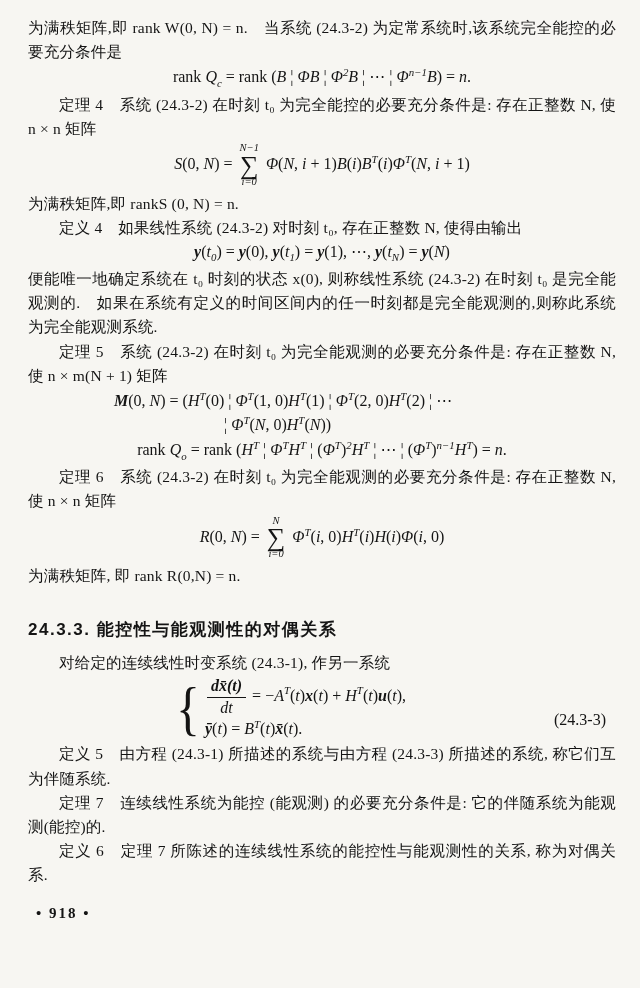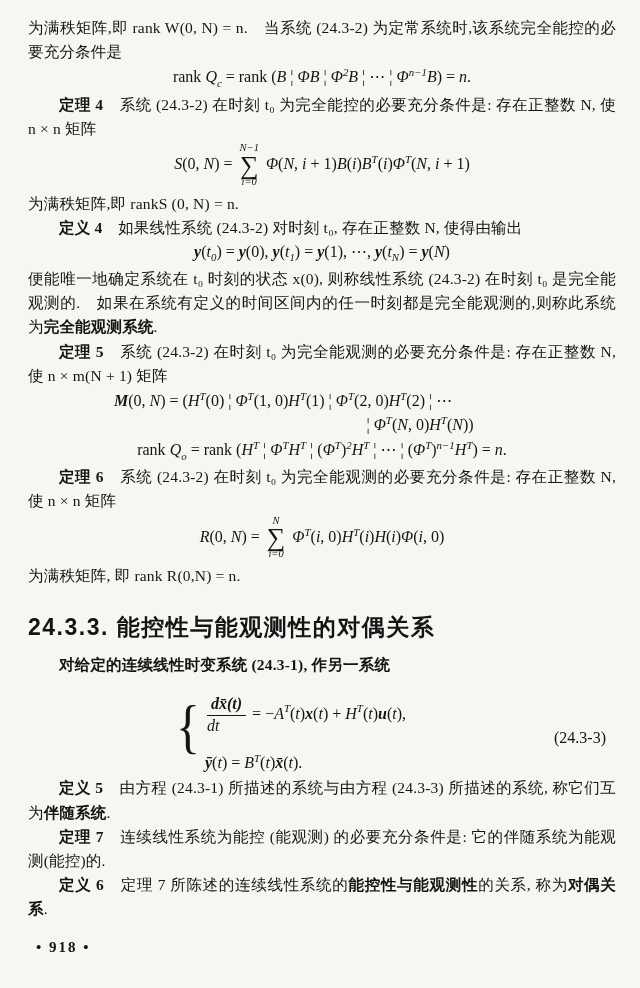--- a/index.html
+++ b/index.html
@@ -8,34 +8,34 @@
     background:#f7f6f2;color:#141414;
     font-family:"Liberation Serif","DejaVu Serif",serif;
   }
   .page{box-sizing:border-box;width:100%;height:100%;padding:16px 24px 0 28px;border-radius:11px;}
   .body{margin:0;font-size:15.5px;line-height:1.56;text-align:justify;letter-spacing:.2px;}
   .ind{text-indent:2em;}
   .formula{font-size:16px;text-align:center;margin:2px 0 4px;white-space:nowrap;}
   .sg-n{}
   .sg-r{}
   .sg-i{font-style:italic;}
-  .sg-b{font-weight:700;}
+  .sg-b{font-weight:400;}
   .sg-bi{font-weight:700;font-style:italic;}
   .sg-sup{font-size:68%;vertical-align:super;font-style:italic;}
   .sg-sub{font-size:68%;vertical-align:sub;font-style:italic;}
   .msum{display:inline-flex;flex-direction:column;align-items:center;vertical-align:middle;line-height:1;margin:0 3px;}
   .msum .lim{font-size:10.5px;font-style:italic;}
   .msum .sig{font-size:26px;line-height:.9;}
-  .mfrac{display:inline-flex;flex-direction:column;align-items:flex-start;vertical-align:middle;margin:16px 2px;line-height:1.15;}
+  .mfrac{display:inline-flex;flex-direction:column;align-items:center;vertical-align:middle;margin:0 2px;line-height:1.15;}
   .mfrac .num{border-bottom:1.3px solid #141414;padding:0 4px 1px;}
   .mfrac .den{padding-top:1px;}
   .mline1{text-align:left;padding-left:86px;margin-bottom:4px;}
-  .mline2{text-align:center;padding-left:196px;margin-top:0;}
+  .mline2{text-align:left;padding-left:196px;margin-top:0;}
   .heading{
-    font-size:23px;margin:24px 0 10px;letter-spacing:1.5px;font-weight:700;
+    font-size:17px;margin:30px 0 10px;letter-spacing:1.5px;font-weight:700;
     font-family:"Liberation Sans","DejaVu Sans",sans-serif;
   }
   .sys-row{display:flex;align-items:center;margin:2px 0 4px 148px;}
   .brace{font-size:50px;font-weight:400;line-height:1;transform:scaleY(1.18);margin-right:5px;}
   .sys-col{display:flex;flex-direction:column;gap:1px;}
   .sysline{text-align:left;margin:0;}
   .eqno{margin-left:auto;padding-right:10px;font-size:16px;font-weight:400;margin-top:24px;}
   .pageno{margin-top:18px;padding-left:8px;font-size:15px;letter-spacing:2px;font-weight:700;}
 </style>
 </head>

